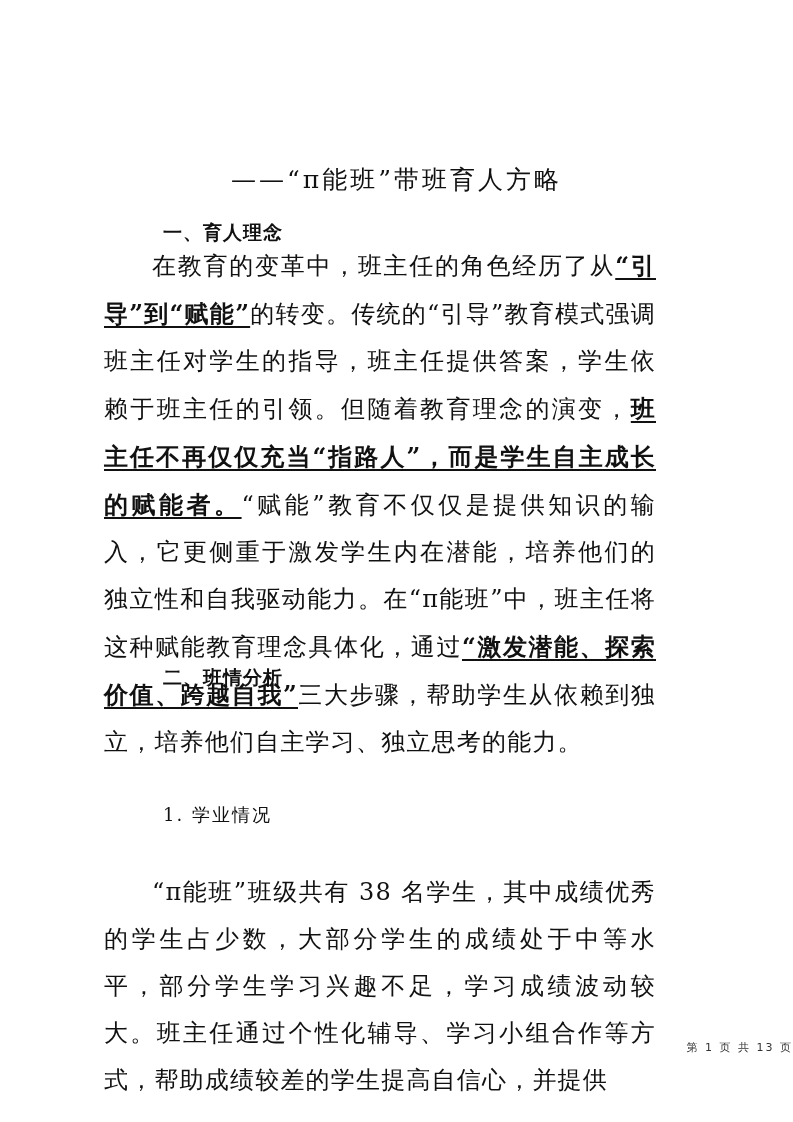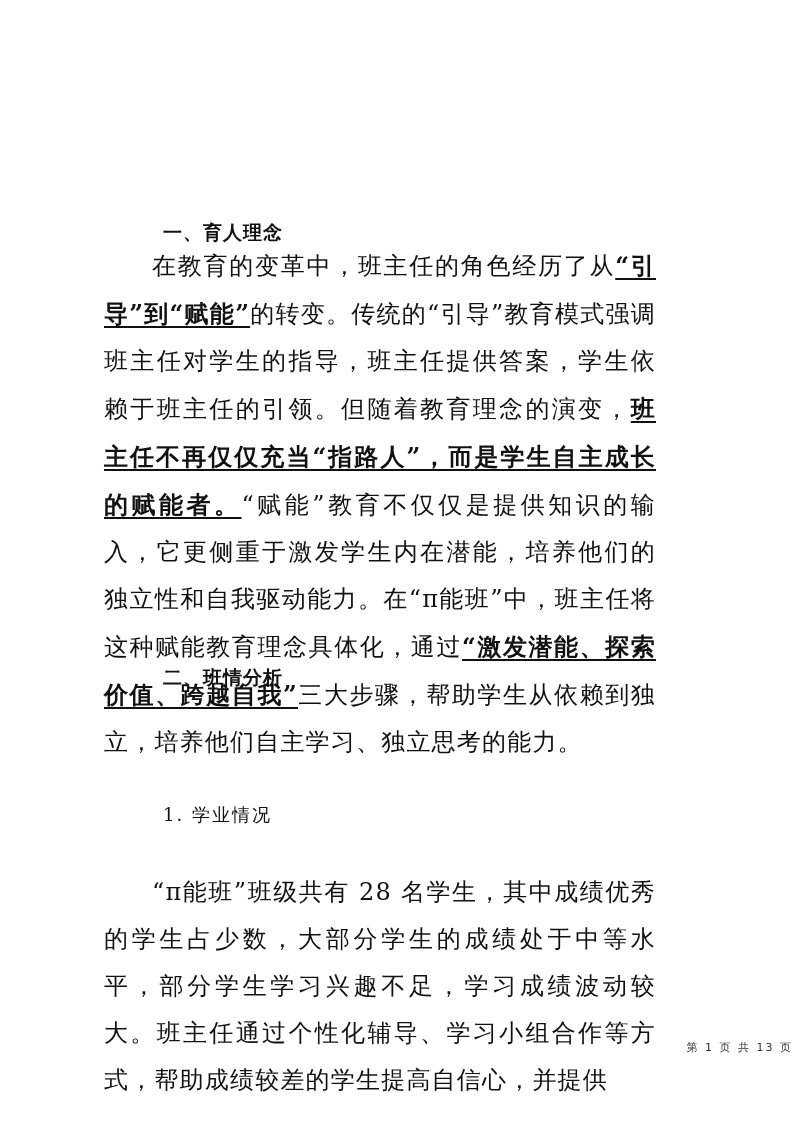--- a/index.html
+++ b/index.html
@@ -10,26 +10,27 @@
     .h { position: absolute; left: 163px; font-size: 19px; font-weight: bold; font-family: "DejaVu Sans", sans-serif; line-height: 30px; letter-spacing: 1px; }
     .sub { position: absolute; left: 163px; font-size: 18px; line-height: 30px; letter-spacing: 2px; }
     .para { position: absolute; left: 104px; width: 552px; font-size: 24px; line-height: 47px; text-align: justify; text-indent: 2em; letter-spacing: 1.2px; }
     .u { text-decoration: underline; text-underline-offset: 4px; font-weight: bold; }
     .footer { position: absolute; left: 0; width: 793px; text-align: right; top: 1040px; font-size: 11px; letter-spacing: 2px; font-family: "DejaVu Sans", sans-serif; color: #333; }
   </style>
 </head>
 <body>
 
 <div class="page">
+  <div class="subtitle">——“π能班”带班育人方略</div>
 
   <div class="h" style="top:217px;">一、育人理念</div>
 
   <div class="para" style="top:242px;"><span>在教育的变革中，班主任的角色经历了从</span><span class="u">“引导”到“赋能”</span><span>的转变。传统的“引导”教育模式强调班主任对学生的指导，班主任提供答案，学生依赖于班主任的引领。但随着教育理念的演变，</span><span class="u">班主任不再仅仅充当“指路人”，而是学生自主成长的赋能者。</span><span>“赋能”教育不仅仅是提供知识的输入，它更侧重于激发学生内在潜能，培养他们的独立性和自我驱动能力。在“π能班”中，班主任将这种赋能教育理念具体化，通过</span><span class="u">“激发潜能、探索价值、跨越自我”</span><span>三大步骤，帮助学生从依赖到独立，培养他们自主学习、独立思考的能力。</span></div>
 
   <div class="h" style="top:662px;">二、班情分析</div>
 
 
   <div class="sub" style="top:800px;">1. 学业情况</div>
 
-  <div class="para" style="top:869px;">“π能班”班级共有 28 名学生，其中成绩优秀的学生占少数，大部分学生的成绩处于中等水平，部分学生学习兴趣不足，学习成绩波动较大。班主任通过个性化辅导、学习小组合作等方式，帮助成绩较差的学生提高自信心，并提供</div>
+  <div class="para" style="top:869px;">“π能班”班级共有 38 名学生，其中成绩优秀的学生占少数，大部分学生的成绩处于中等水平，部分学生学习兴趣不足，学习成绩波动较大。班主任通过个性化辅导、学习小组合作等方式，帮助成绩较差的学生提高自信心，并提供</div>
 
   <div class="footer">第 1 页 共 13 页</div>
 </div>
 
 </body></html>

